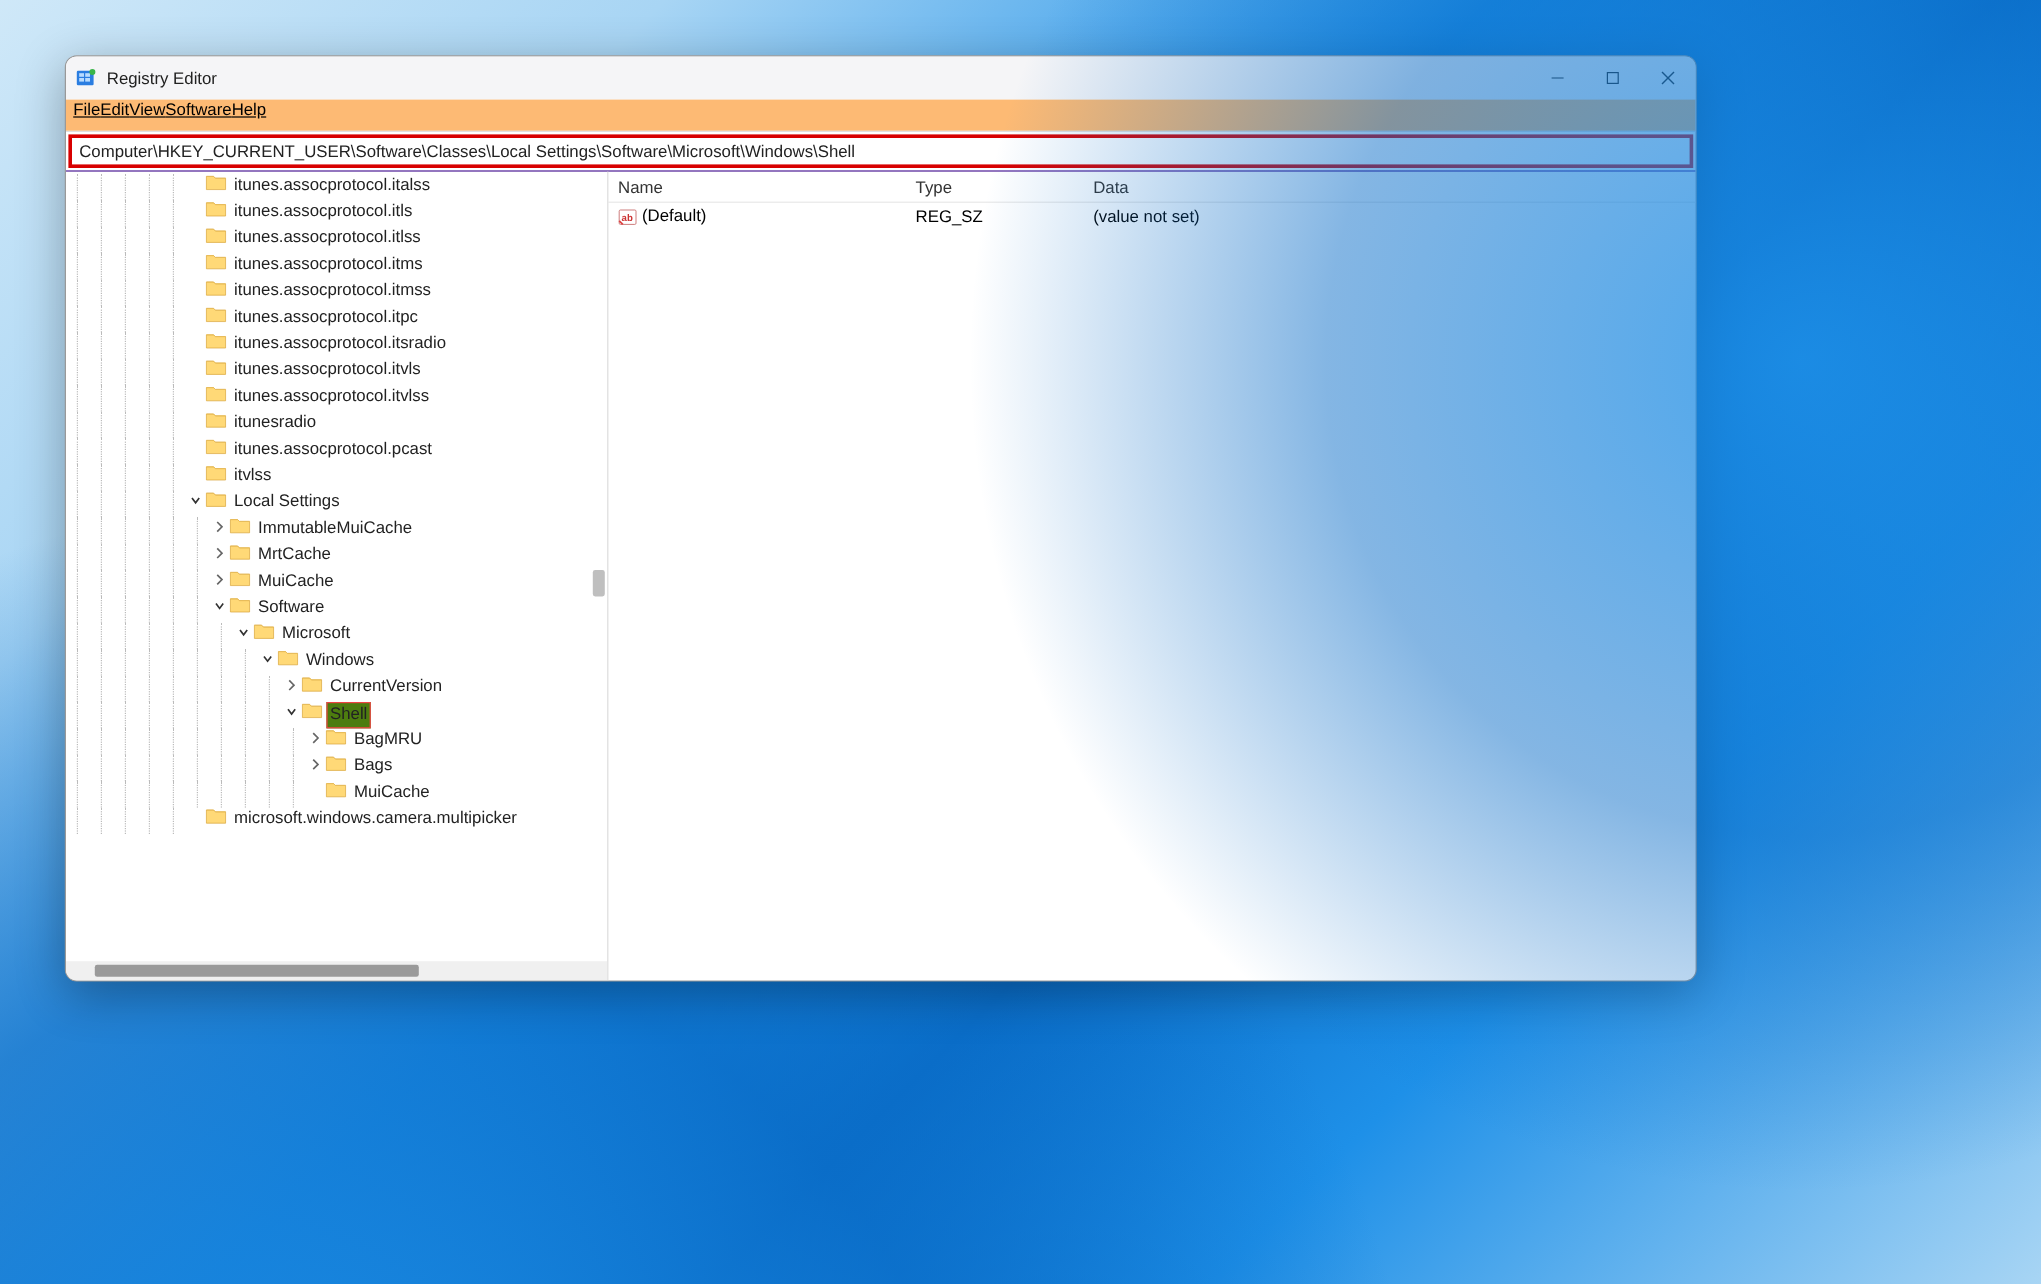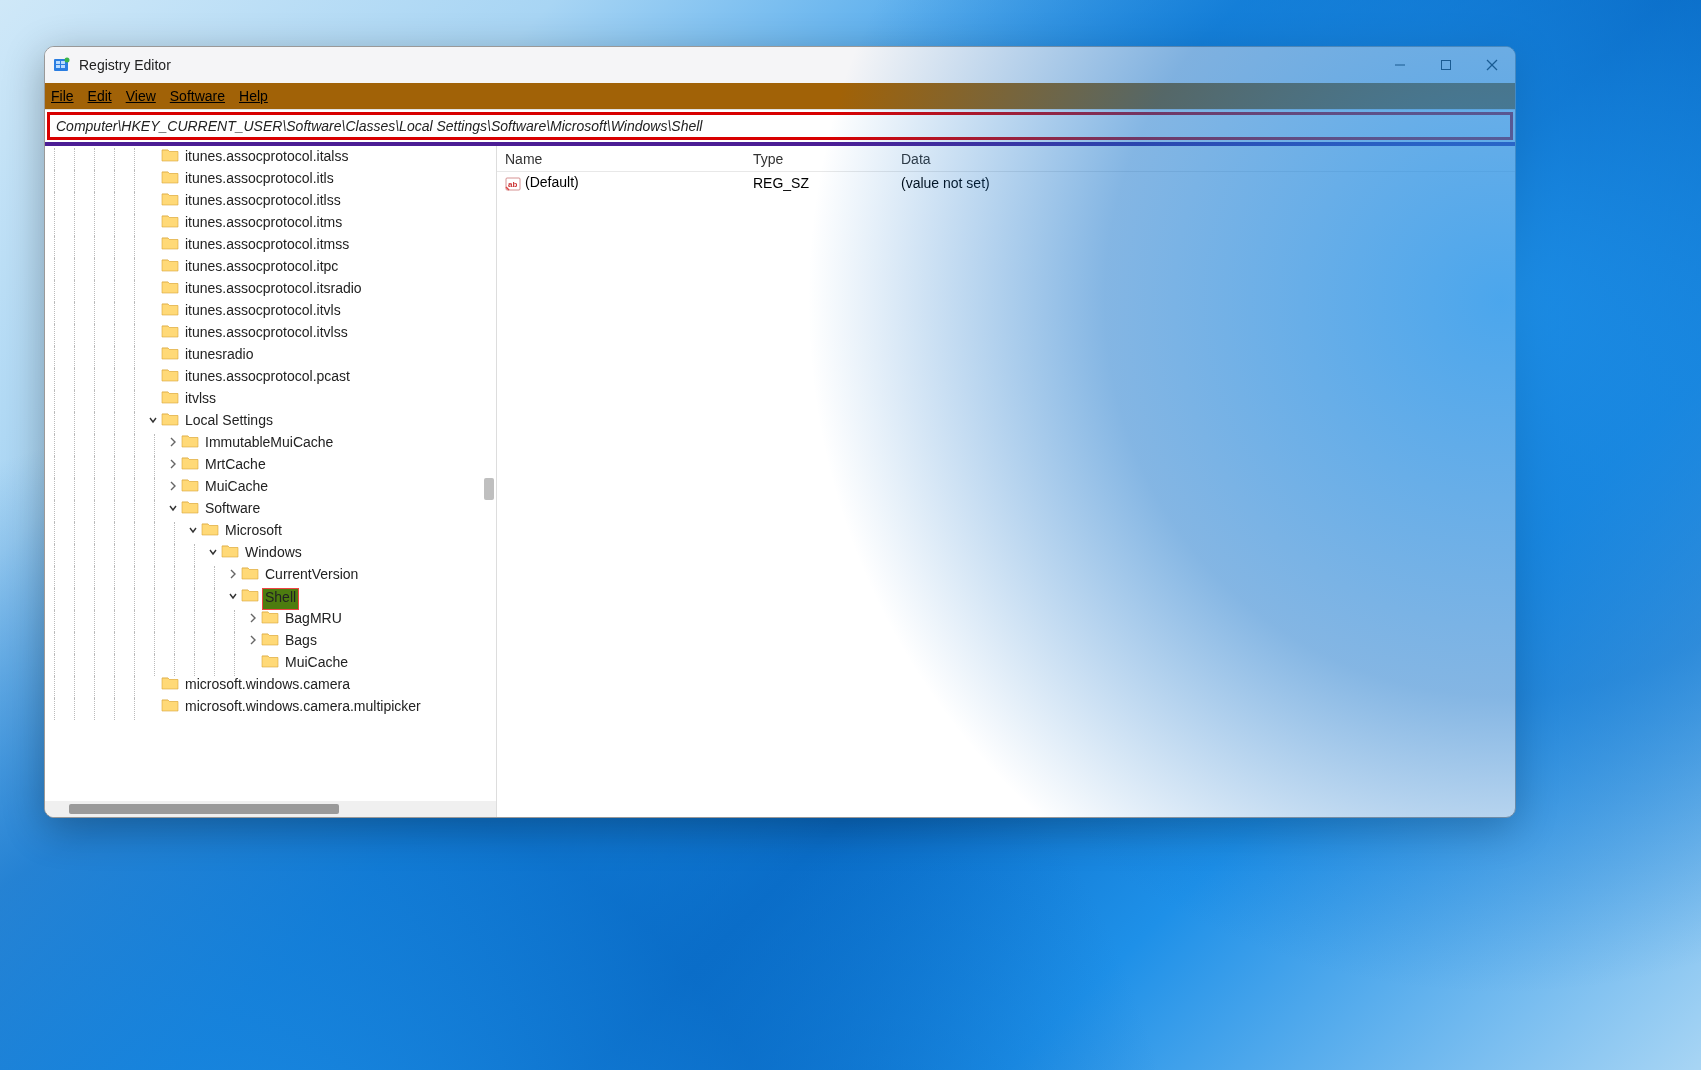--- a/index.html
+++ b/index.html
@@ -22,22 +22,22 @@
   background: radial-gradient(circle, rgba(30,144,232,0.9) 0%, rgba(10,109,200,0.7) 40%, transparent 70%);
   left: -600px; top: 400px;
 }
 .bloom-bg::after {
   width: 1400px; height: 1400px;
   background: radial-gradient(circle, rgba(30,144,232,0.8) 0%, rgba(10,109,200,0.5) 40%, transparent 70%);
   right: -500px; top: -400px;
 }
 .window {
   position: absolute;
-  left: 44px; top: 46px;
-  width: 1472px; height: 772px;
+  left: 54px; top: 46px;
+  width: 1360px; height: 772px;
   background: #fff;
   border: 1px solid #999;
   border-radius: 10px;
   overflow: hidden;
   box-shadow: 0 10px 40px rgba(0,0,0,0.3);
   display: flex;
   flex-direction: column;
 }
 .titlebar {
   height: 36px;
@@ -56,34 +56,31 @@
 .win-controls { display: flex; }
 .win-controls .ctl {
   width: 46px; height: 36px;
   display: flex; align-items: center; justify-content: center;
   color: #333;
 }
 .win-controls .ctl svg { width: 12px; height: 12px; }
 .menubar {
   height: 26px;
   display: flex;
-  align-items: center;
   padding: 0 6px;
-  gap: 14px;
   font-size: 14px;
-  background: #a16207;
+  background: #fdba74;
 }
 .menubar span { text-decoration: underline; text-decoration-color: transparent; }
 .menubar .menu { cursor: default; }
 .menubar .menu .u { text-decoration: underline; }
 .addressbar-wrap {
   border-top: 1px solid #e0e0e0;
-  border-bottom: 4px solid #4c1d95;
+  border-bottom: 1px solid #4c1d95;
   padding: 1px 0;
-  font-style: italic;
 }
 .addressbar {
   margin: 1px 2px;
   border: 3px solid #d80000;
   padding: 3px 6px;
   font-size: 14px;
   color: #222;
   background: #fff;
 }
 .content {
@@ -688,35 +685,20 @@
               <span class="ind"></span>
               <span class="ind"></span>
               <span class="ind"></span>
               <span class="expander none"></span>
               <span class="folder">
                 <svg viewBox="0 0 18 14">
                   <path d="M1 2 h6 l1.5 1.5 H17 V13 H1 Z" fill="#ffd977" stroke="#d9a63a" stroke-width="0.6"></path>
                   <path d="M1 2 h6 l1.5 1.5 H17" fill="none" stroke="#e8bb55" stroke-width="0.6"></path>
                 </svg>
               </span>
-              <span class="label">microsoft.windows.camera</span>
-            </div>
-            <div class="tree-row">
-              <span class="ind"></span>
-              <span class="ind"></span>
-              <span class="ind"></span>
-              <span class="ind"></span>
-              <span class="ind"></span>
-              <span class="expander none"></span>
-              <span class="folder">
-                <svg viewBox="0 0 18 14">
-                  <path d="M1 2 h6 l1.5 1.5 H17 V13 H1 Z" fill="#ffd977" stroke="#d9a63a" stroke-width="0.6"></path>
-                  <path d="M1 2 h6 l1.5 1.5 H17" fill="none" stroke="#e8bb55" stroke-width="0.6"></path>
-                </svg>
-              </span>
               <span class="label">microsoft.windows.camera.multipicker</span>
             </div>
           </div>
         <div class="vscroll-thumb"></div>
       </div>
       <div class="hscroll">
         <div class="hscroll-thumb"></div>
       </div>
     </div>
 

